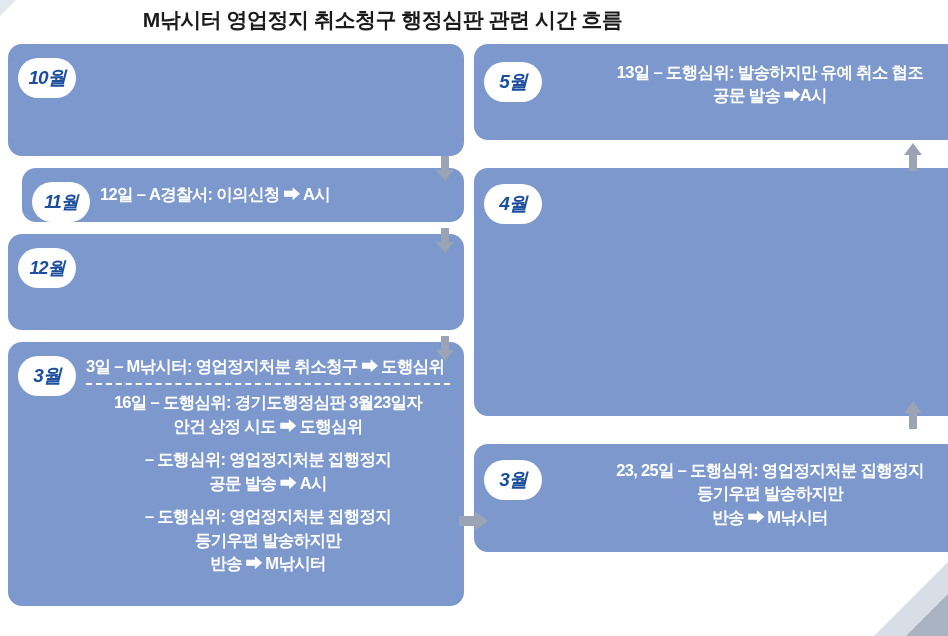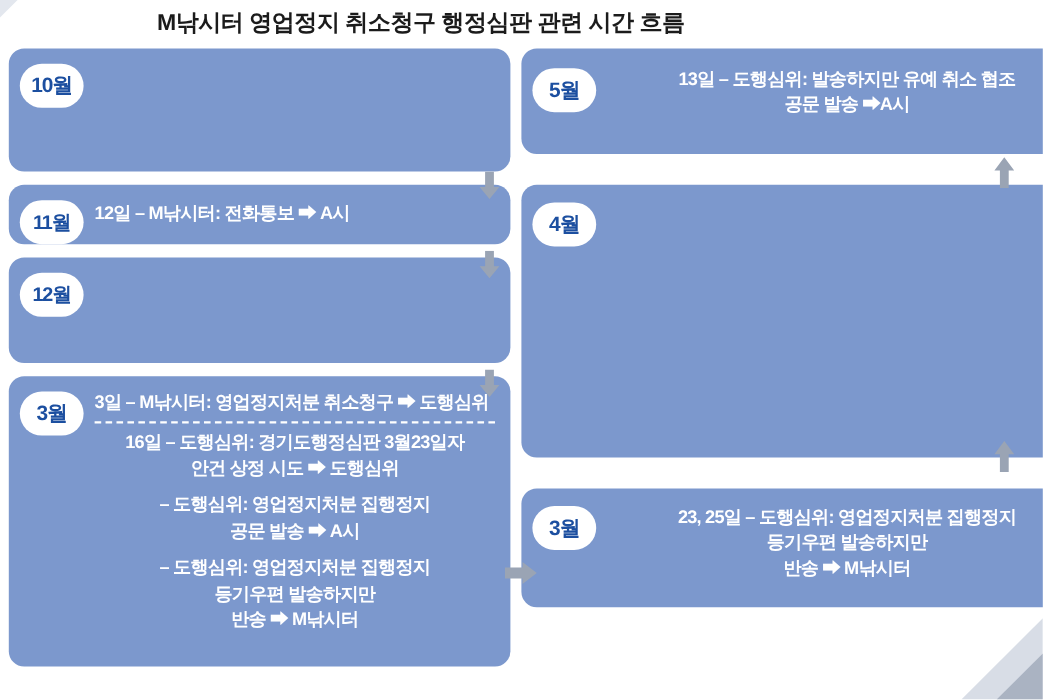--- a/index.html
+++ b/index.html
@@ -67,20 +67,21 @@
     height: 40px;
     border-radius: 20px;
     background: #ffffff;
     color: #1c4fa0;
     font-size: 19px;
     font-weight: bold;
     display: flex;
     align-items: center;
     justify-content: center;
     letter-spacing: -1px;
+    font-style: italic;
   }
   .month-badge.small-text { font-size: 18px; }
 
   .rows { display: block; }
   .row {
     font-size: 16.5px;
     font-weight: bold;
     line-height: 1.42;
     letter-spacing: -0.7px;
     padding: 1px 0 2px 0;
@@ -125,24 +126,24 @@
 <div id="title">M낚시터 영업정지 취소청구 행정심판 관련 시간 흐름</div>
 
 <div class="col" id="col-left">
 
   <div class="card" style="min-height:112px;">
     <div class="month-badge">10월</div>
     <div class="rows">
     </div>
   </div>
 
-  <div class="card" style="min-height:54px;padding-top:14px;">
+  <div class="card" style="min-height:54px;padding-top:14px;margin-left:14px;">
     <div class="month-badge small-text">11월</div>
     <div class="rows">
-      <div class="row">12일 – M낚시터: 전화통보  ➡ A시</div>
+      <div class="row">12일 – A경찰서: 이의신청  ➡ A시</div>
     </div>
   </div>
 
   <div class="card" style="min-height:96px;padding-top:26px;">
     <div class="month-badge small-text">12월</div>
   </div>
 
   <div class="card" style="min-height:264px;padding-top:12px;">
     <div class="month-badge">3월</div>
     <div class="rows">

